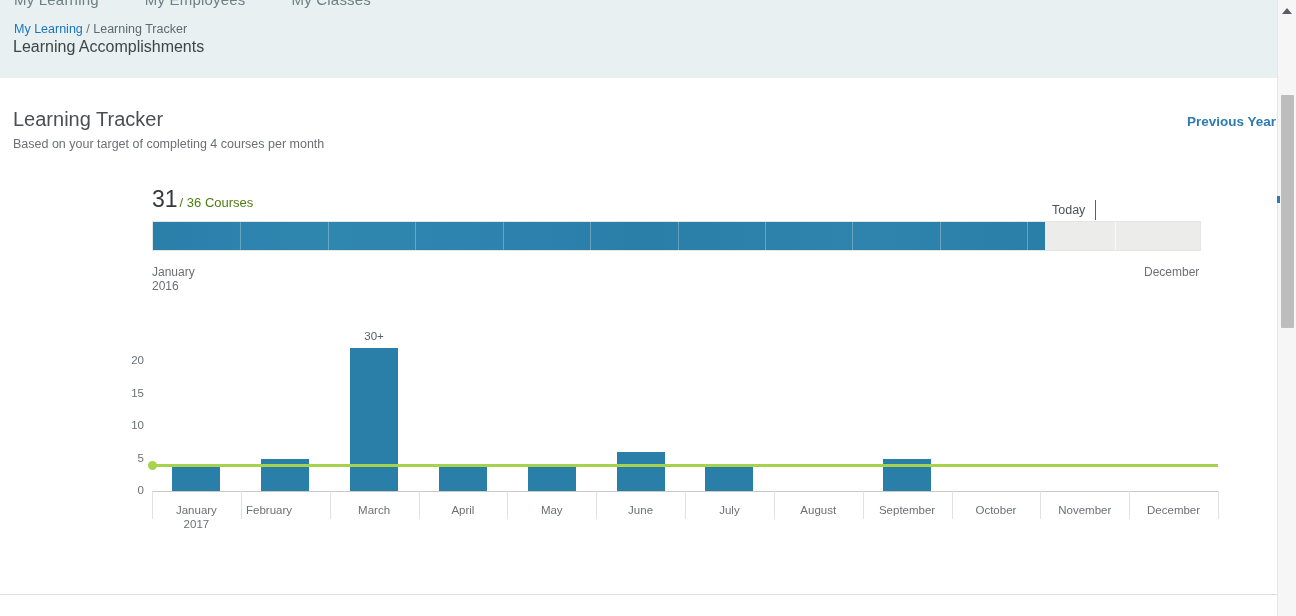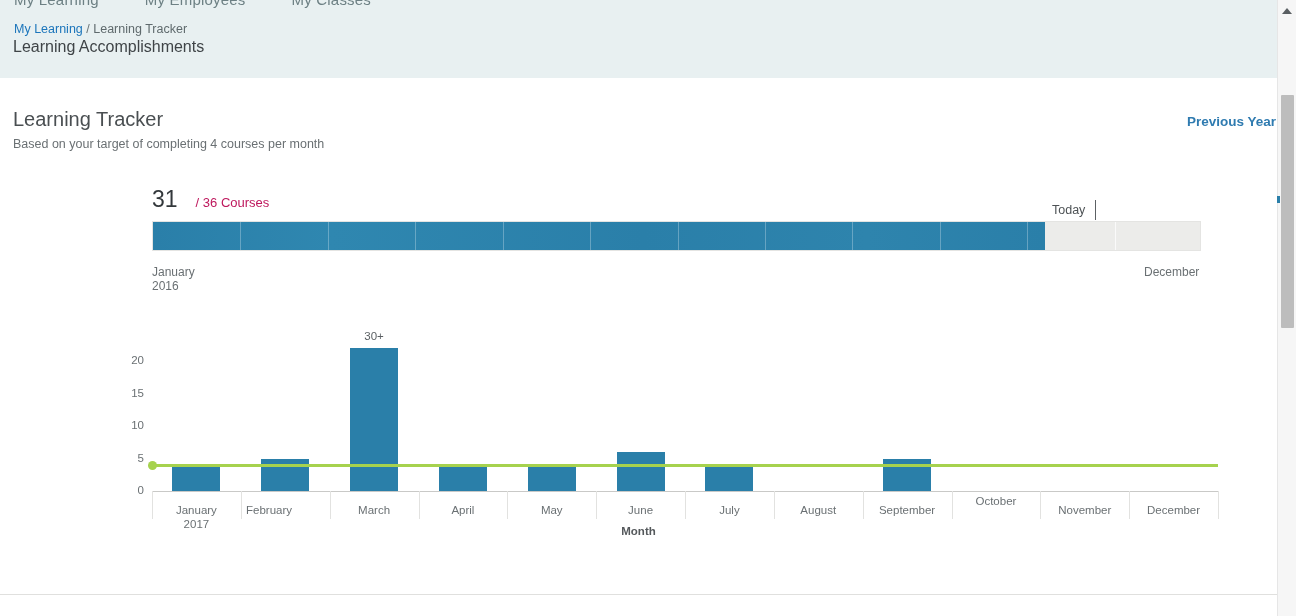--- a/index.html
+++ b/index.html
@@ -49,21 +49,21 @@
     white-space: nowrap;
   }
   .prev-year {
     position: absolute; left: 1187px; top: 114px; font-size: 13.5px; color: #2f7bb0;
     font-weight: 700; white-space: nowrap; cursor: pointer;
   }
 
   
   .count-wrap { position: absolute; left: 152px; top: 186px; white-space: nowrap; }
   .count-big { font-size: 23px; color: #33383b; vertical-align: baseline; }
-  .count-small { font-size: 13px; color: #be185d; vertical-align: baseline; margin-left: 18px; }
+  .count-small { font-size: 13px; color: #4d7c0f; vertical-align: baseline; margin-left: 2px; }
 
   .today-label {
     position: absolute; left: 1052px; top: 203px; font-size: 12.5px; color: #4d5255;
     white-space: nowrap;
   }
   .today-tick {
     position: absolute; left: 1095px; top: 200px; width: 1px; height: 20px;
     background: #5c6164;
   }
 
@@ -273,31 +273,30 @@
         </div>
         <div class="xlabel" style="left: 577.417px; top: 155px;">
           <div>July</div>
         </div>
         <div class="xlabel" style="left: 666.25px; top: 155px;">
           <div>August</div>
         </div>
         <div class="xlabel" style="left: 755.083px; top: 155px;">
           <div>September</div>
         </div>
-        <div class="xlabel" style="left: 843.917px; top: 146px;">
+        <div class="xlabel" style="left: 843.917px; top: 155px;">
           <div>October</div>
         </div>
         <div class="xlabel" style="left: 932.75px; top: 155px;">
           <div>November</div>
         </div>
         <div class="xlabel" style="left: 1021.58px; top: 155px;">
           <div>December</div>
         </div>
       </div>
-    <div class="x-axis-title">Month</div>
   </div>
 
 
   <div class="bottom-rule"></div>
 
   <div class="scrollbar">
     <div class="sb-up"></div>
     <div class="sb-thumb"></div>
   </div>
   <div class="sb-marker" style="right:16px;left:auto;"></div>

